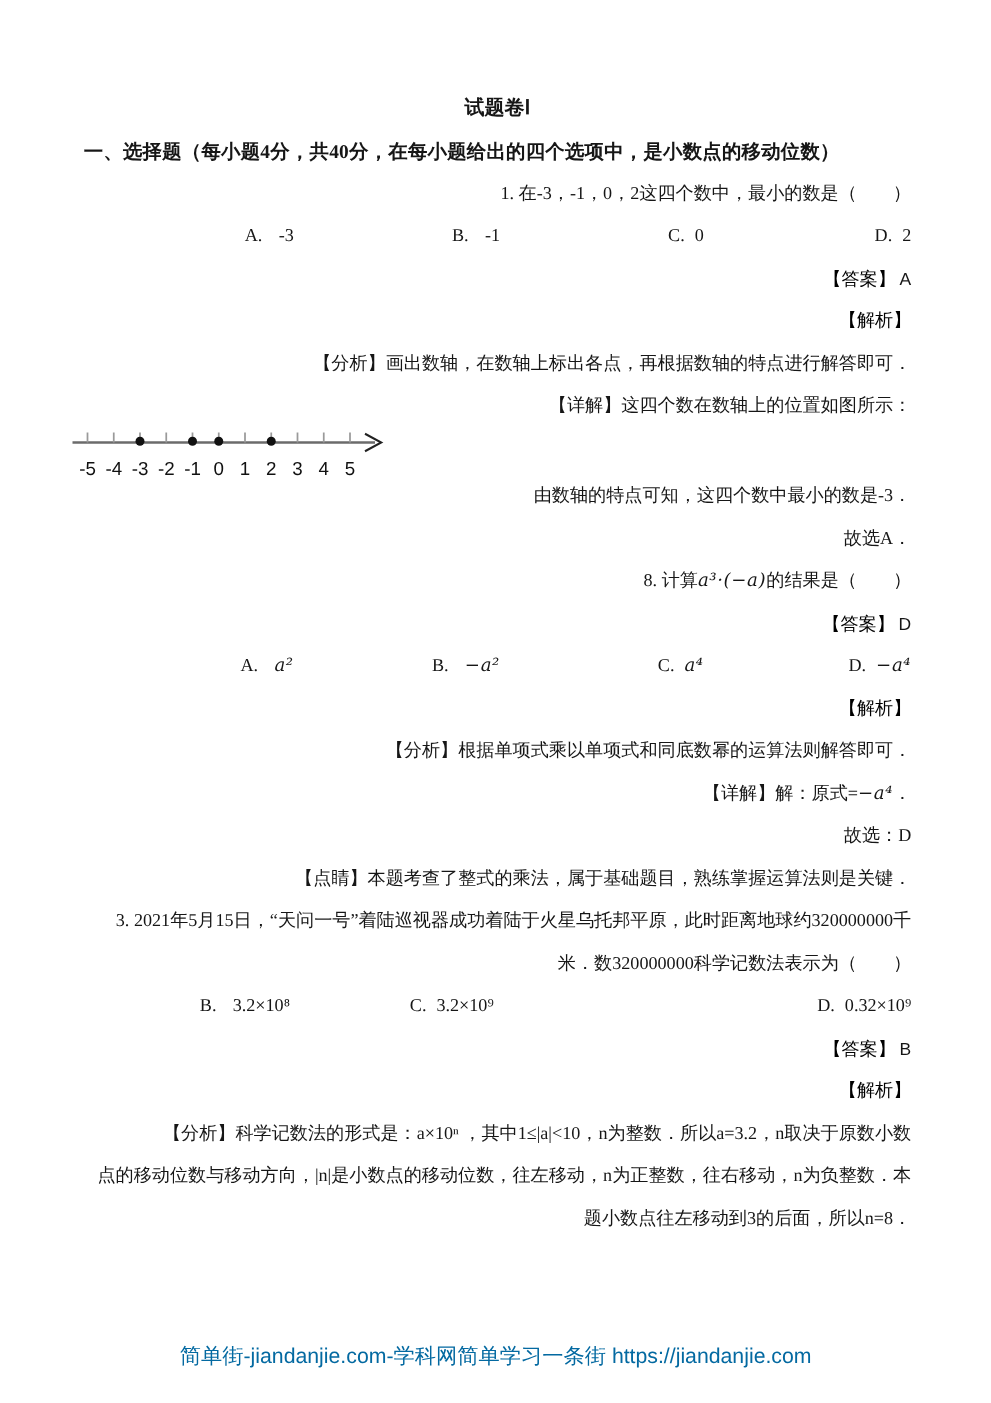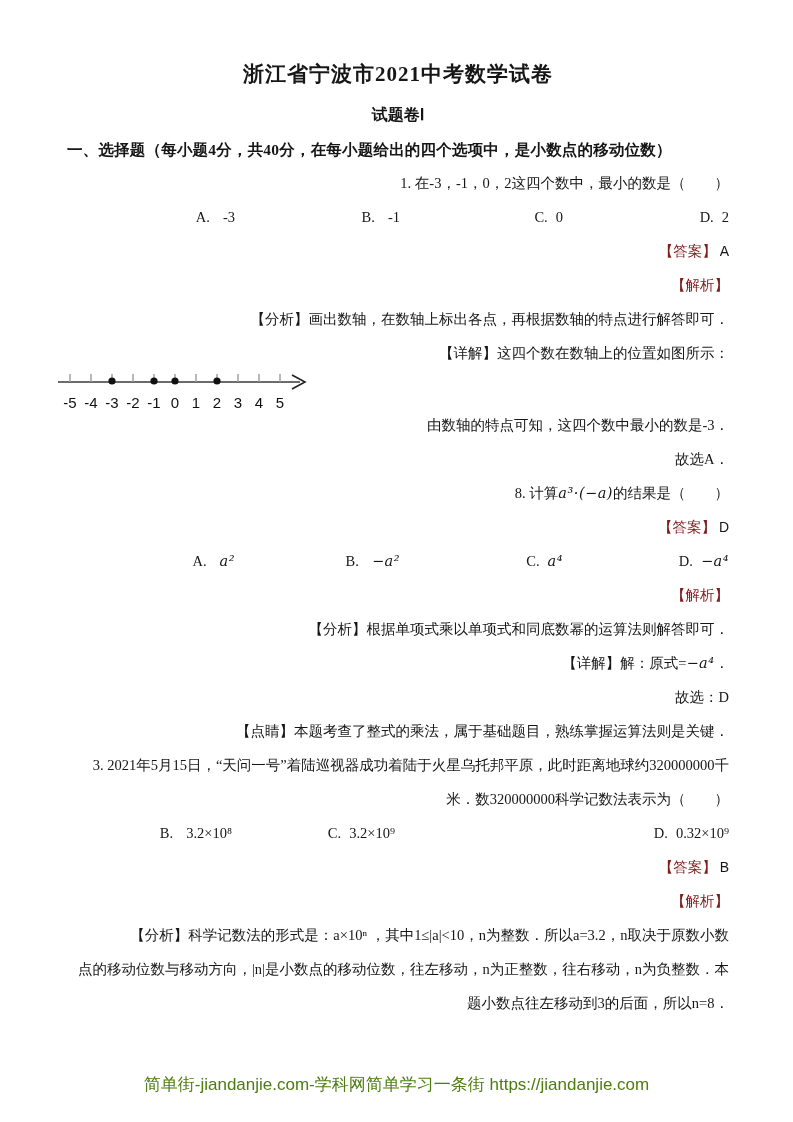--- a/index.html
+++ b/index.html
@@ -31,42 +31,41 @@
   .opt-a { width:168px; }
   .opt-b { width:165px; }
   .opt-c { width:163px; }
   .opt-d { flex:1; }
   .opt-label { display:inline-block; margin-right:13px; }
   .opt-c .opt-label, .opt-d .opt-label { margin-right:8px; }
   .math {
     font-family:"DejaVu Serif", serif; font-style:italic;
     font-size:14.5px; letter-spacing:0.5px;
   }
-  .blue { color:#7f1d1d; }
+  .blue { color:#000000; }
   .ans-letter {
     font-family:"Liberation Sans", sans-serif; font-size:14px; margin-left:3px;
   }
   .numberline-block { height:38px; margin-left:-9px; }
   .numberline-block svg { display:block; overflow:visible; }
   .nl-label {
     font-family:"Liberation Sans", sans-serif; font-size:15px; fill:#111111;
   }
   .footer {
     position:absolute; left:0; right:0; bottom:26px;
-    text-align:center; color:#4d7c0f; font-size:17px;
+    text-align:center; color:#0369a1; font-size:17px;
     font-family:"Liberation Sans", sans-serif;
   }
 </style>
 </head>
 <body>
 
 <div class="doc">
   <div class="content">
 
-    <div class="title">浙江省宁波市2021中考数学试卷</div>
     <div class="subtitle">试题卷Ⅰ</div>
     <div class="section-heading">一、选择题（每小题4分，共40分，在每小题给出的四个选项中，是小数点的移动位数）</div>
 
     <div class="line">1. 在-3，-1，0，2这四个数中，最小的数是（　　）</div>
     <div class="line options">
       <span class="opt opt-a"><span class="opt-label">A.</span><span>-3</span></span>
       <span class="opt opt-b"><span class="opt-label">B.</span><span>-1</span></span>
       <span class="opt opt-c"><span class="opt-label">C.</span><span>0</span></span>
       <span class="opt opt-d"><span class="opt-label">D.</span><span>2</span></span>
     </div>

